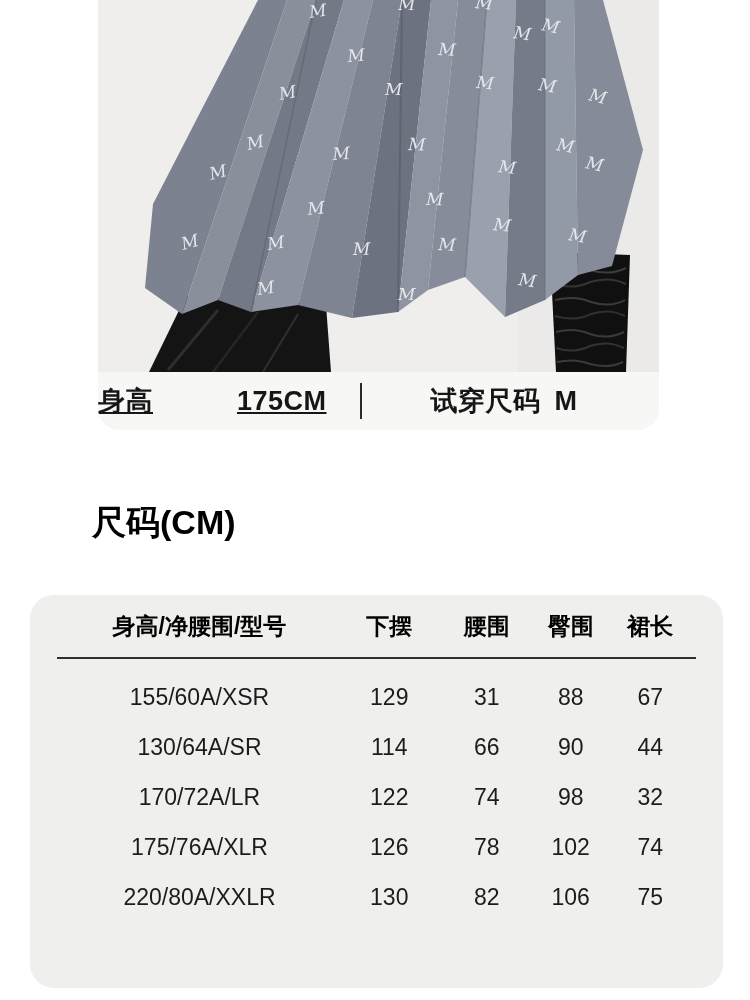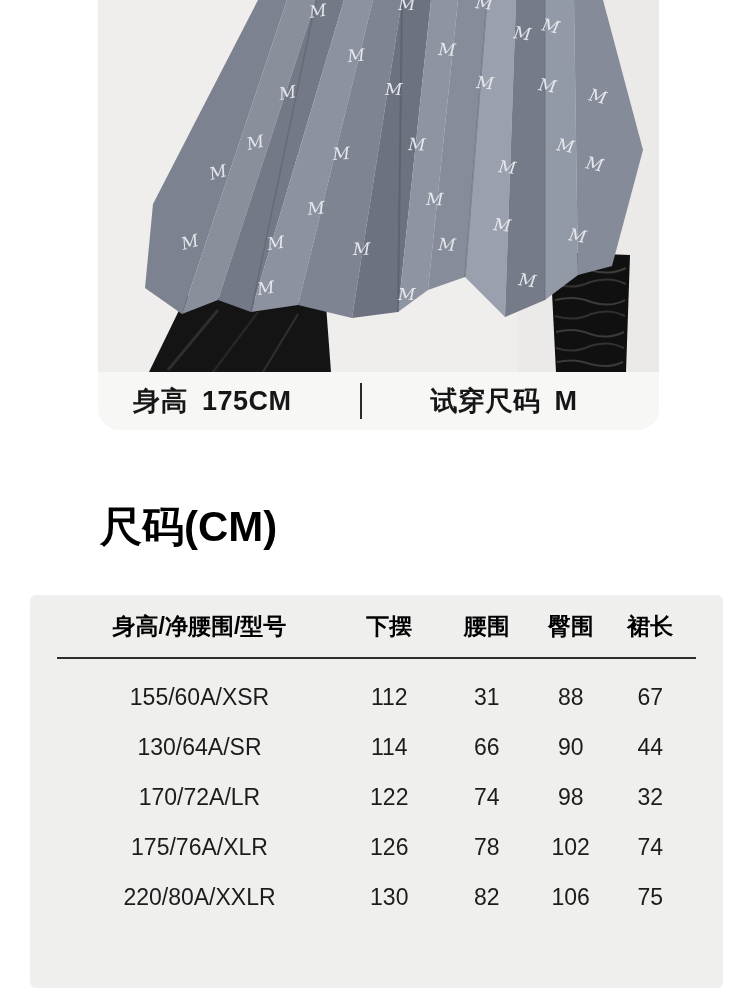--- a/index.html
+++ b/index.html
@@ -12,32 +12,32 @@
     position:absolute; left:98px; top:0; width:561px; height:430px;
     border-radius:0 0 22px 22px; overflow:hidden; background:#efeeec;
   }
   .photo-scene { display:block; width:561px; height:372px; }
   .info-strip {
     position:absolute; left:0; top:372px; width:561px; height:58px;
     background:#f7f7f5; display:flex; align-items:center;
   }
   .strip-half { flex:1; display:flex; align-items:center; gap:14px;
     font-size:27px; font-weight:600; color:#161616; letter-spacing:0.5px; }
-  .strip-half.left  { justify-content:center; padding-right:33px; }
+  .strip-half.left  { justify-content:space-between; padding-right:33px;text-decoration:underline; }
   .strip-half.right { justify-content:flex-start; padding-left:69px; }
   .strip-divider { width:2px; height:36px; background:#2b2b2b; }
 
   
   .size-title {
-    position:absolute; left:100px; top:503px;
-    font-size:42px; font-weight:800; color:#000; line-height:1.15;
+    position:absolute; left:92px; top:503px;
+    font-size:34px; font-weight:800; color:#000; line-height:1.15;
   }
   .size-panel {
     position:absolute; left:30px; top:595px; width:693px; height:393px;
-    background:#efefed; border-radius:6px; padding:0 27px;
+    background:#efefed; border-radius:24px; padding:0 27px;
   }
   .tbl-header { display:flex; height:62px; align-items:center;
     font-size:23px; font-weight:700; color:#000; }
   .tbl-underline { height:2px; background:#2e2e2e; }
   .tbl-body { padding-top:2px; }
   .tbl-row { display:flex; height:50px; align-items:flex-end;
     font-size:23px; font-weight:400; color:#1c1c1c; }
   .c { text-align:center; }
   .c1 { width:44.6%; } .c2 { width:14.8%; } .c3 { width:15.7%; }
   .c4 { width:10.6%; } .c5 { width:14.3%; }
@@ -149,21 +149,21 @@
       <div class="c c2">下摆</div>
       <div class="c c3">腰围</div>
       <div class="c c4">臀围</div>
       <div class="c c5">裙长</div>
     </div>
     <div class="tbl-underline"></div>
 
     <div class="tbl-body">
       <div class="tbl-row">
         <div class="c c1">155/60A/XSR</div>
-        <div class="c c2">112</div>
+        <div class="c c2">129</div>
         <div class="c c3">31</div>
         <div class="c c4">88</div>
         <div class="c c5">67</div>
       </div>
       <div class="tbl-row">
         <div class="c c1">130/64A/SR</div>
         <div class="c c2">114</div>
         <div class="c c3">66</div>
         <div class="c c4">90</div>
         <div class="c c5">44</div>

